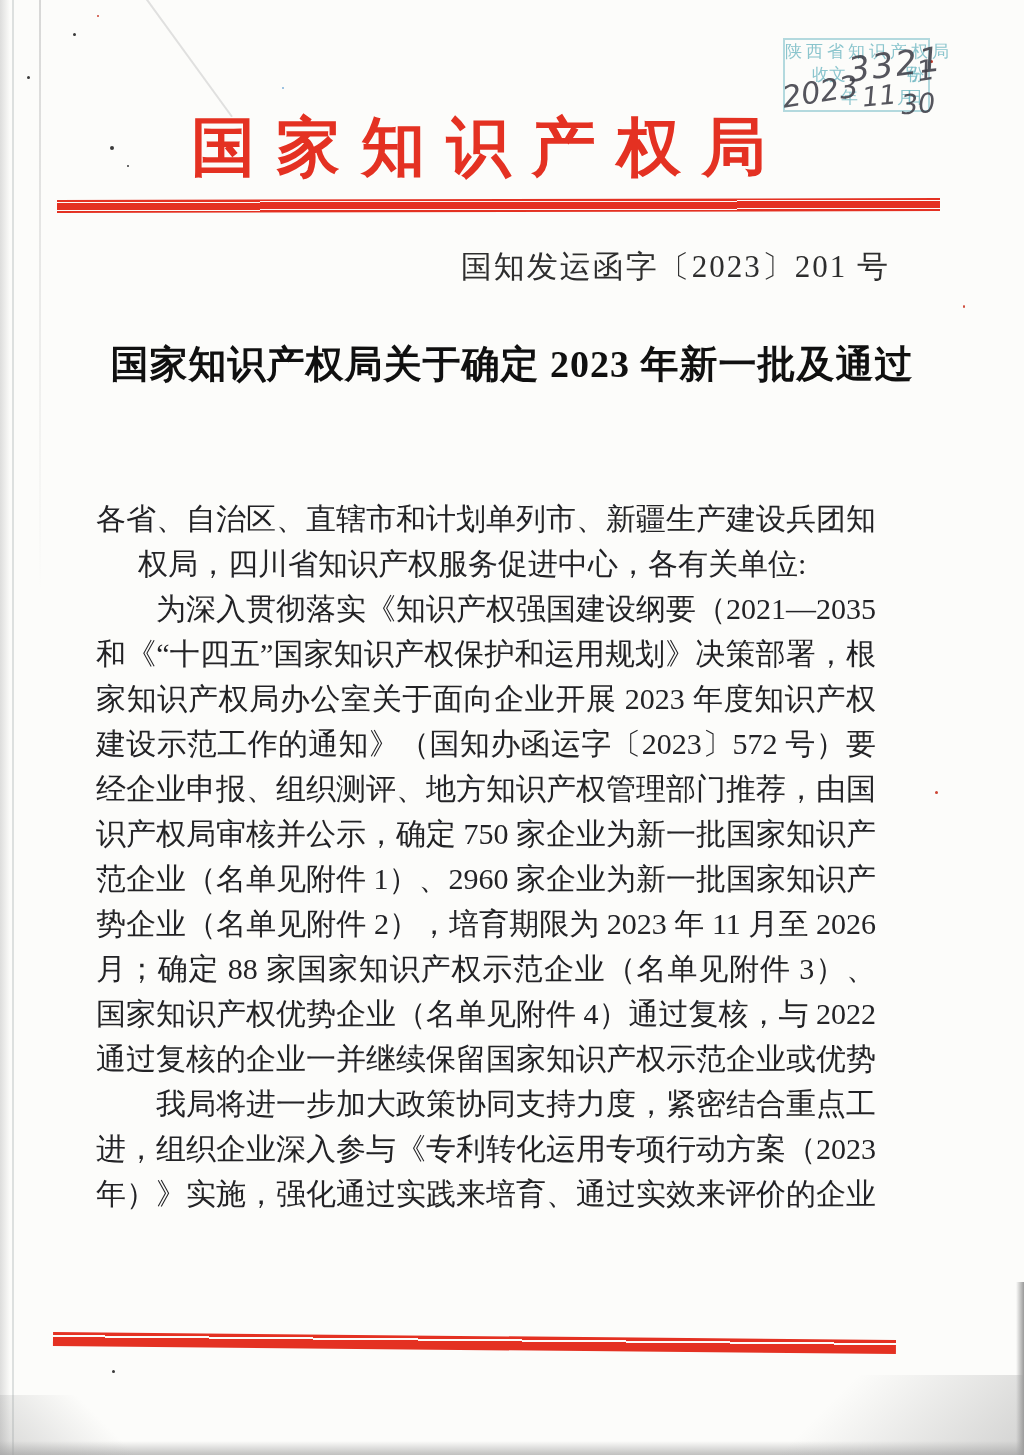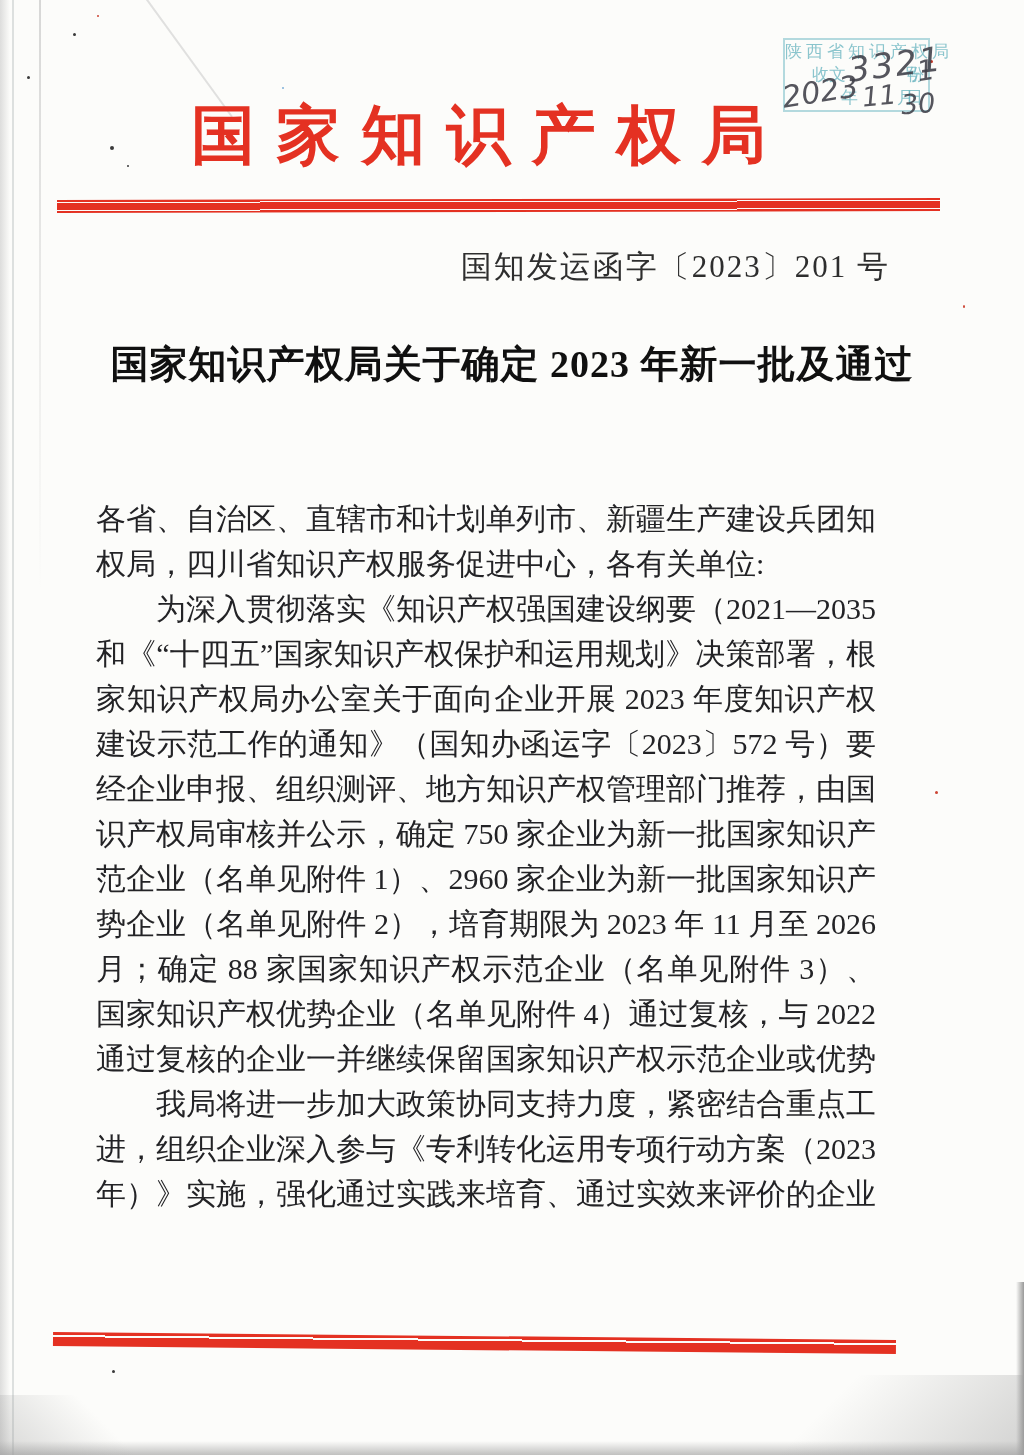--- a/index.html
+++ b/index.html
@@ -49,21 +49,21 @@
     white-space:nowrap;
   }
   .ink-number { left:848px; top:44px; font-size:34px; transform:rotate(-7deg); letter-spacing:2px; }
   .ink-copies { left:917px; top:54px; font-size:28px; transform:rotate(-9deg); }
   .ink-year   { left:782px; top:74px; font-size:30px; transform:rotate(-9deg); }
   .ink-month  { left:862px; top:80px; font-size:27px; transform:rotate(-6deg); }
   .ink-day    { left:901px; top:88px; font-size:27px; transform:rotate(-4deg); }
 
   
   .agency {
-    position:absolute; top:92px; left:0; width:100%; padding-right:46px; box-sizing:border-box;
+    position:absolute; top:104px; left:0; width:100%; padding-right:46px; box-sizing:border-box;
     text-align:center; font-size:64px; font-weight:bold; letter-spacing:.33em;
     white-space:nowrap;
   }
   .rule-top {
     position:absolute; left:57px; top:199px; width:883px; height:13px;
     transform:rotate(-.12deg);
   }
   .rule-bottom {
     position:absolute; left:53px; top:1332px; width:843px; height:14px;
     transform:rotate(.55deg); transform-origin:left center;
@@ -83,21 +83,21 @@
   
   .body-text {
     position:absolute; left:96px; top:496px; width:780px;
     font-size:30px; color:#232326;
   }
   .line {
     height:45px; line-height:45px; white-space:nowrap;
     text-align:justify; text-align-last:justify; white-space:normal;
     overflow:hidden;
   }
-  .line.noStretch { text-align-last:left; }
+  .line.noStretch { text-align-last:left;margin-left:42px; }
   .line.indent { text-indent:60px; }
 </style>
 </head>
 <body>
 
 <div class="page">
 
   <div class="shade-left"></div>
   <div class="edge-line-a"></div>
   <div class="edge-line-b"></div>

